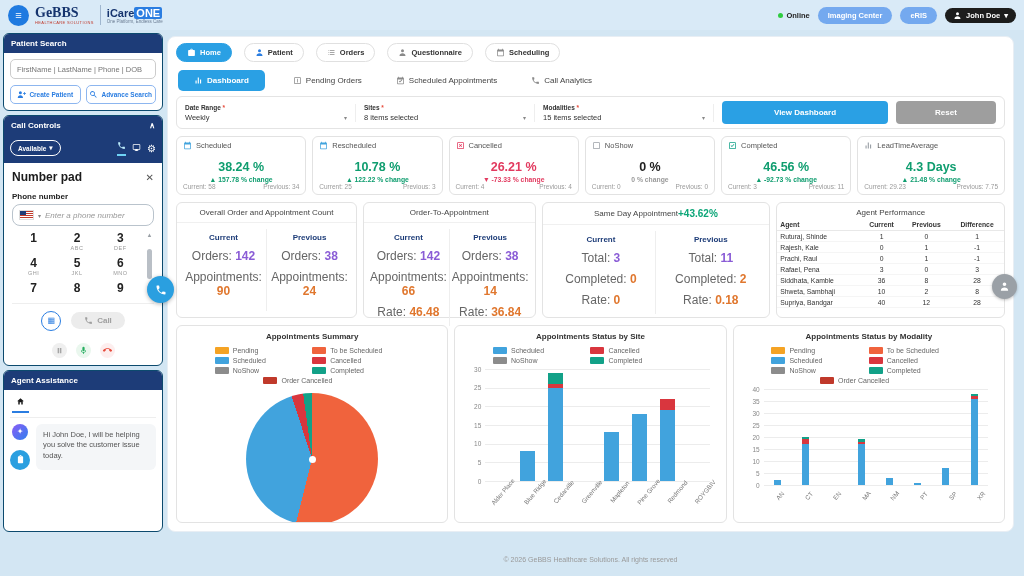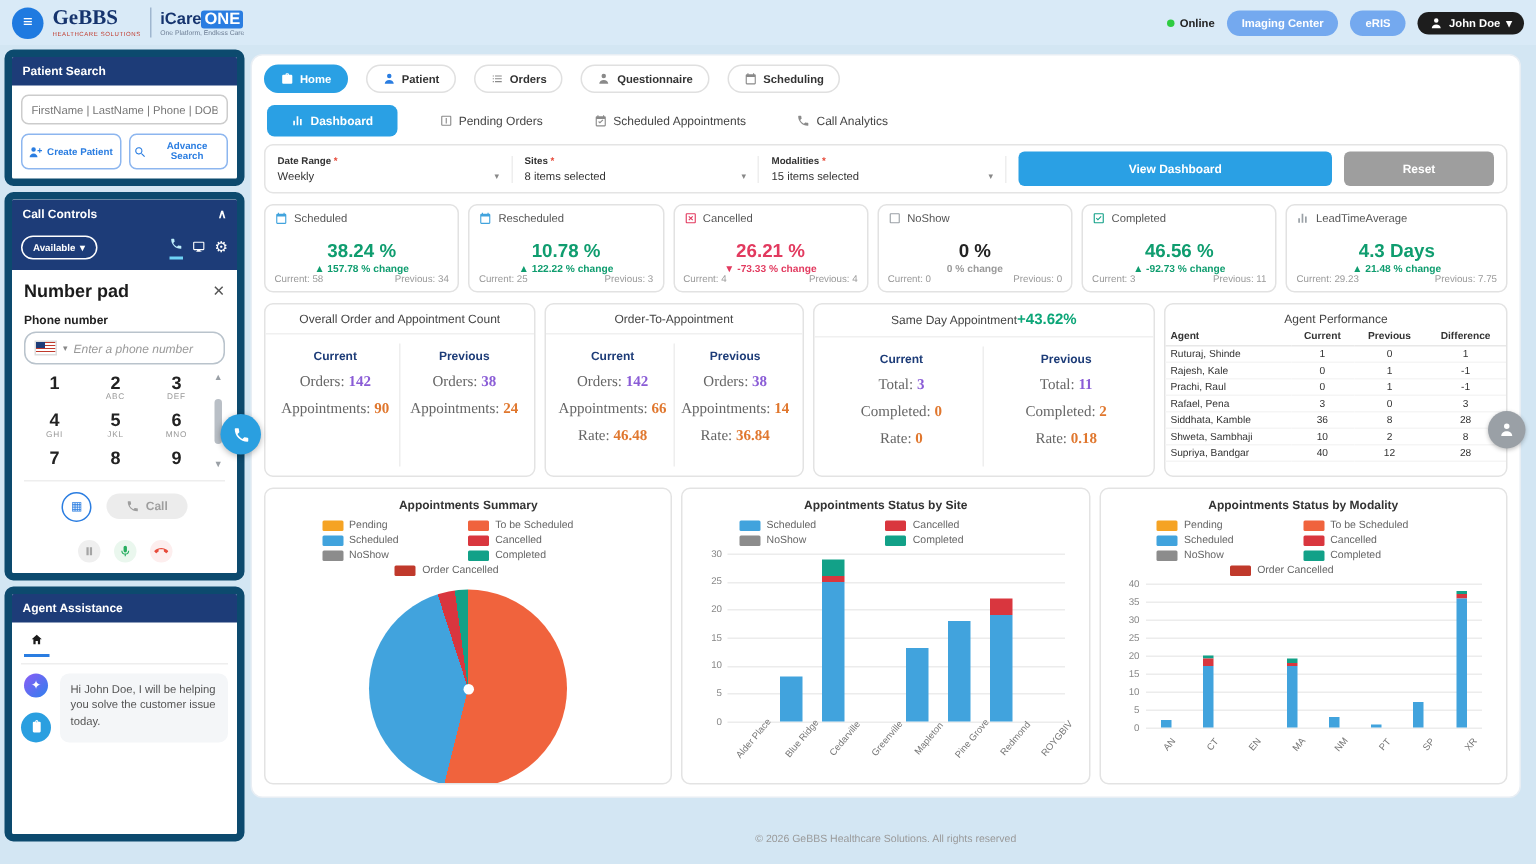--- a/index.html
+++ b/index.html
@@ -15,21 +15,21 @@
   .icare{font-weight:bold;font-size:11px;color:#16346e;}
   .icare .one{background:#2a7de1;color:#fff;border-radius:2px;padding:0 2px;}
   .tagline{font-size:4.5px;color:#6b7c93;}
   .top-right{margin-left:auto;display:flex;align-items:center;gap:8px;}
   .online{display:flex;align-items:center;gap:3px;font-weight:bold;font-size:7.5px;color:#222;}
   .dot{width:5px;height:5px;border-radius:50%;background:#2ecc40;}
   .pill-blue{background:#74a9ef;color:#fff;border:none;border-radius:10px;padding:4px 10px;font-size:7.5px;font-weight:bold;cursor:pointer;font-family:inherit;}
   .user-pill{background:#1d1d1d;color:#fff;border-radius:10px;padding:3px 8px;display:flex;align-items:center;gap:4px;font-size:7.5px;font-weight:bold;cursor:pointer;}
   
   .sidebar{position:absolute;left:3px;top:33px;width:160px;}
-  .side-card{background:#fff;border:5px solid #0c4a6e;border-radius:6px;margin-bottom:4px;overflow:hidden;}
+  .side-card{background:#fff;border:1px solid #0c4a6e;border-radius:6px;margin-bottom:4px;overflow:hidden;}
   .side-head{background:#1d3c78;color:#fff;font-weight:bold;font-size:8px;padding:5px 7px;display:flex;justify-content:space-between;align-items:center;}
   .ps-body{padding:6px;}
   .ps-input{width:100%;box-sizing:border-box;height:20px;border:1px solid #ccc;border-radius:5px;font-size:7.5px;color:#555;padding:0 6px;font-family:inherit;}
   .ps-btns{display:flex;gap:5px;margin-top:6px;}
   .btn-outline{flex:1;display:flex;align-items:center;justify-content:center;gap:3px;border:1px solid #8db6ef;border-radius:5px;background:#fff;color:#2a7de1;font-size:6.5px;font-weight:bold;padding:4px 2px;cursor:pointer;font-family:inherit;}
   .cc-row{background:#1d3c78;padding:5px 6px 7px;display:flex;align-items:center;justify-content:space-between;}
   .avail{border:1px solid #fff;border-radius:10px;color:#fff;font-size:6.5px;font-weight:bold;padding:3px 7px;display:flex;gap:3px;align-items:center;cursor:pointer;background:transparent;font-family:inherit;}
   .cc-icons{display:flex;align-items:center;gap:6px;color:#fff;}
   .cc-icons .act{border-bottom:2px solid #6fd3f5;padding-bottom:2px;color:#bfeffd;}
   .np{padding:7px 8px 6px;}
@@ -79,21 +79,21 @@
   .subtab{display:flex;align-items:center;gap:4px;font-size:8px;color:#444;cursor:pointer;background:none;border:none;font-family:inherit;}
   .subtab .ic{color:#8a8a8a;}
   .subtab.active{background:#2aa0e4;color:#fff;font-weight:bold;border-radius:5px;padding:6px 16px;}
   .subtab.active .ic{color:#fff;}
   .filters{border:1px solid #e4e4e4;border-radius:6px;display:flex;align-items:center;padding:4px 8px;gap:8px;}
   .fgroup{flex:1;border-right:1px solid #eee;padding-right:8px;cursor:pointer;}
   .flabel{font-size:6.5px;font-weight:bold;color:#333;}
   .flabel .req{color:#e74c3c;}
   .fvalue{display:flex;justify-content:space-between;align-items:center;font-size:7.5px;color:#333;margin-top:2px;}
   .chev{color:#888;font-size:6px;}
-  .btn-view{background:#2aa0e4;color:#fff;border:none;border-radius:4px;font-size:8px;font-weight:bold;padding:7px 0;width:209px;cursor:pointer;font-family:inherit;}
+  .btn-view{background:#2aa0e4;color:#fff;border:none;border-radius:4px;font-size:8px;font-weight:bold;padding:7px 0;width:166px;cursor:pointer;font-family:inherit;}
   .btn-reset{background:#9e9e9e;color:#fff;border:none;border-radius:4px;font-size:8px;font-weight:bold;padding:7px 0;width:100px;cursor:pointer;font-family:inherit;}
   
   .kpis{display:flex;gap:6px;margin-top:7px;}
   .kpi{flex:1;border:1px solid #e2e2e2;border-radius:6px;padding:4px 6px;display:flex;flex-direction:column;height:49px;}
   .kpi:last-child{flex:1.15;}
   .kpi-head{display:flex;align-items:center;gap:4px;font-size:7.5px;color:#555;}
   .kpi-val{text-align:center;font-size:12.5px;font-weight:bold;margin-top:10px;}
   .kpi-chg{text-align:center;font-size:6.8px;font-weight:bold;margin-top:2px;}
   .kpi-foot{display:flex;justify-content:space-between;font-size:6.5px;color:#9a9a9a;margin-top:auto;}
   .green{color:#0f9d6f;} .red{color:#e23a5f;} .dark{color:#222;} .grey{color:#9a9a9a;}
@@ -101,21 +101,21 @@
   
   .midrow{display:flex;gap:6px;margin-top:7px;height:116px;}
   .panel{border:1px solid #e3e3e3;border-radius:6px;box-sizing:border-box;display:flex;flex-direction:column;background:#fff;}
   .p1{flex:1.05;} .p2{flex:1;} .p3{flex:1.33;} .p4{flex:1.33;}
   .ptitle{display:flex;justify-content:center;align-items:center;padding:5px 7px;border-bottom:1px solid #f0f0f0;font-size:8px;color:#444;}
   .badge-green{color:#0ca678;font-weight:bold;font-size:10px;}
   .cols2{display:flex;flex:1;padding:6px 4px;}
   .col{flex:1;text-align:center;}
   .col+.col{border-left:1px solid #eee;}
   .col-h{font-size:8px;font-weight:bold;color:#1d3c78;margin:4px 0 6px;}
-  .lv{font-size:10px;color:#666;margin:7px 0;font-family:Liberation Serif, serif;}
+  .lv{font-size:12px;color:#666;margin:7px 0;}
   .lv b{font-weight:bold;}
   .v-purple b{color:#8a5cd6;} .v-orange b{color:#e0772e;}
   table.perf{width:100%;border-collapse:collapse;font-size:6.8px;}
   table.perf th{font-weight:bold;color:#333;text-align:center;padding:2px 3px;border-bottom:1px solid #e8e8e8;}
   table.perf th:first-child{text-align:left;}
   table.perf td{padding:1.5px 3px;text-align:center;color:#333;border-bottom:1px solid #f5f5f5;}
   table.perf td:first-child{text-align:left;}
   
   .chartrow{display:flex;gap:6px;margin-top:7px;height:198px;}
   .chart-panel{flex:1;border:1px solid #e3e3e3;border-radius:6px;padding:6px 6px 2px;box-sizing:border-box;overflow:hidden;}

